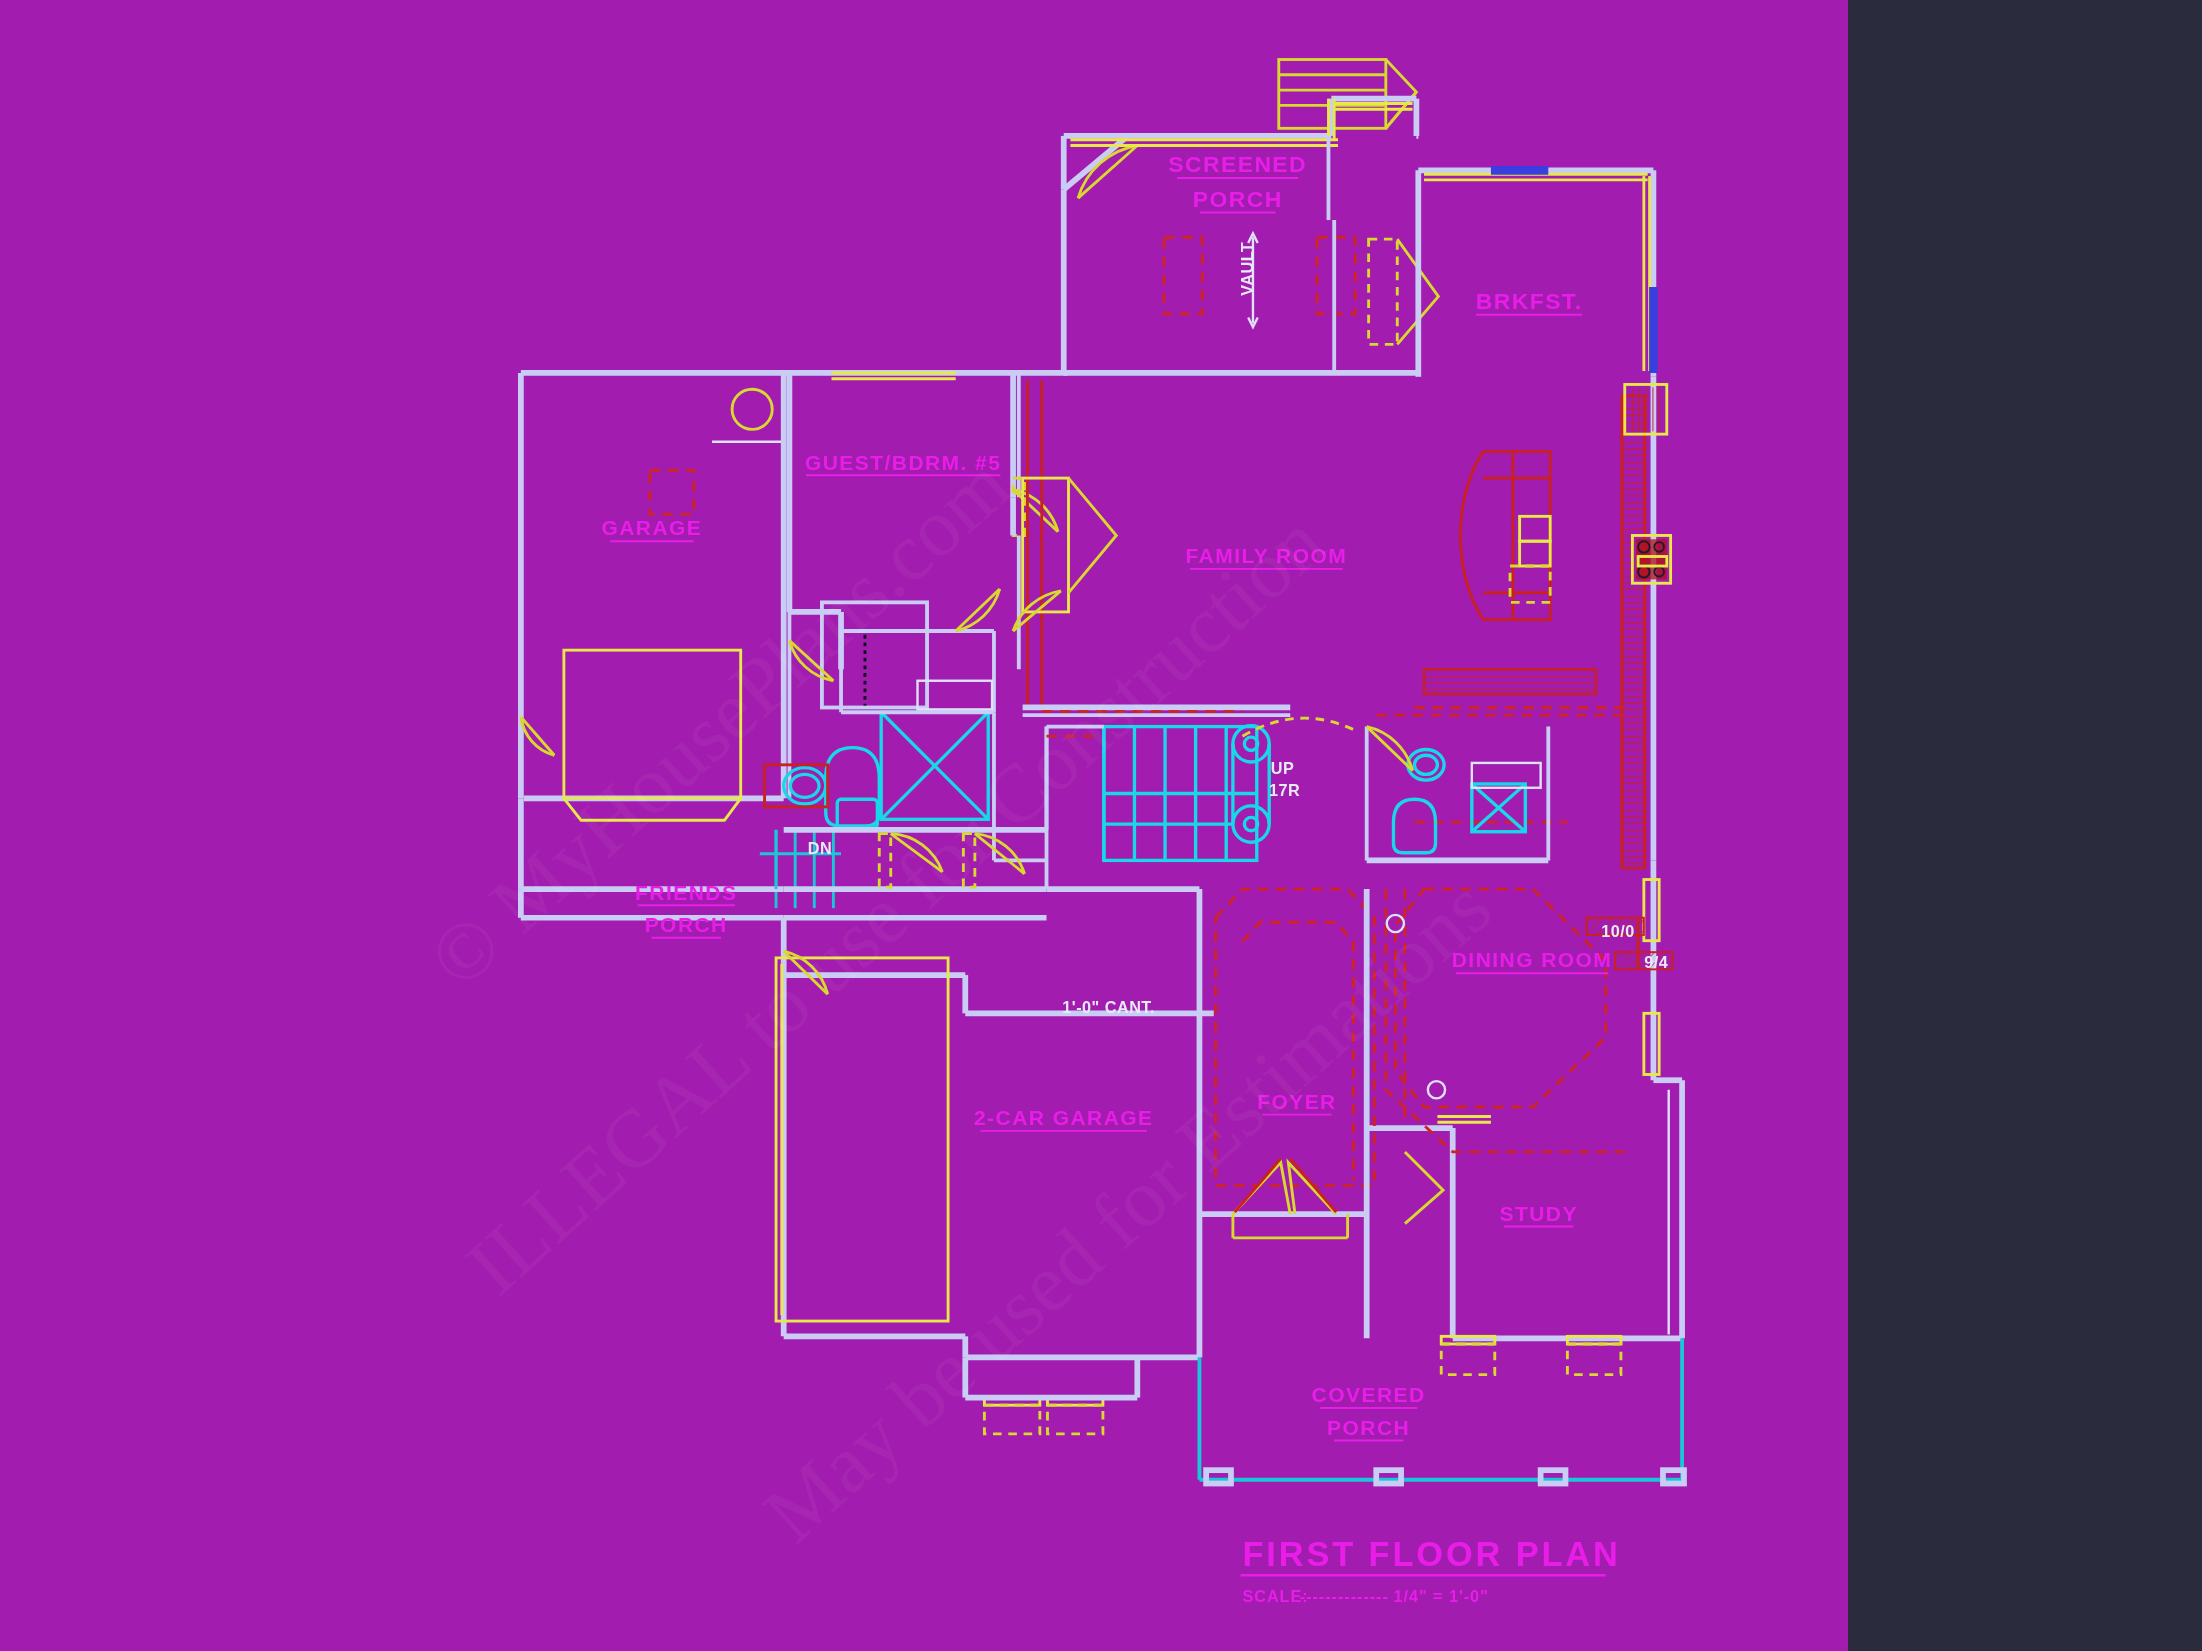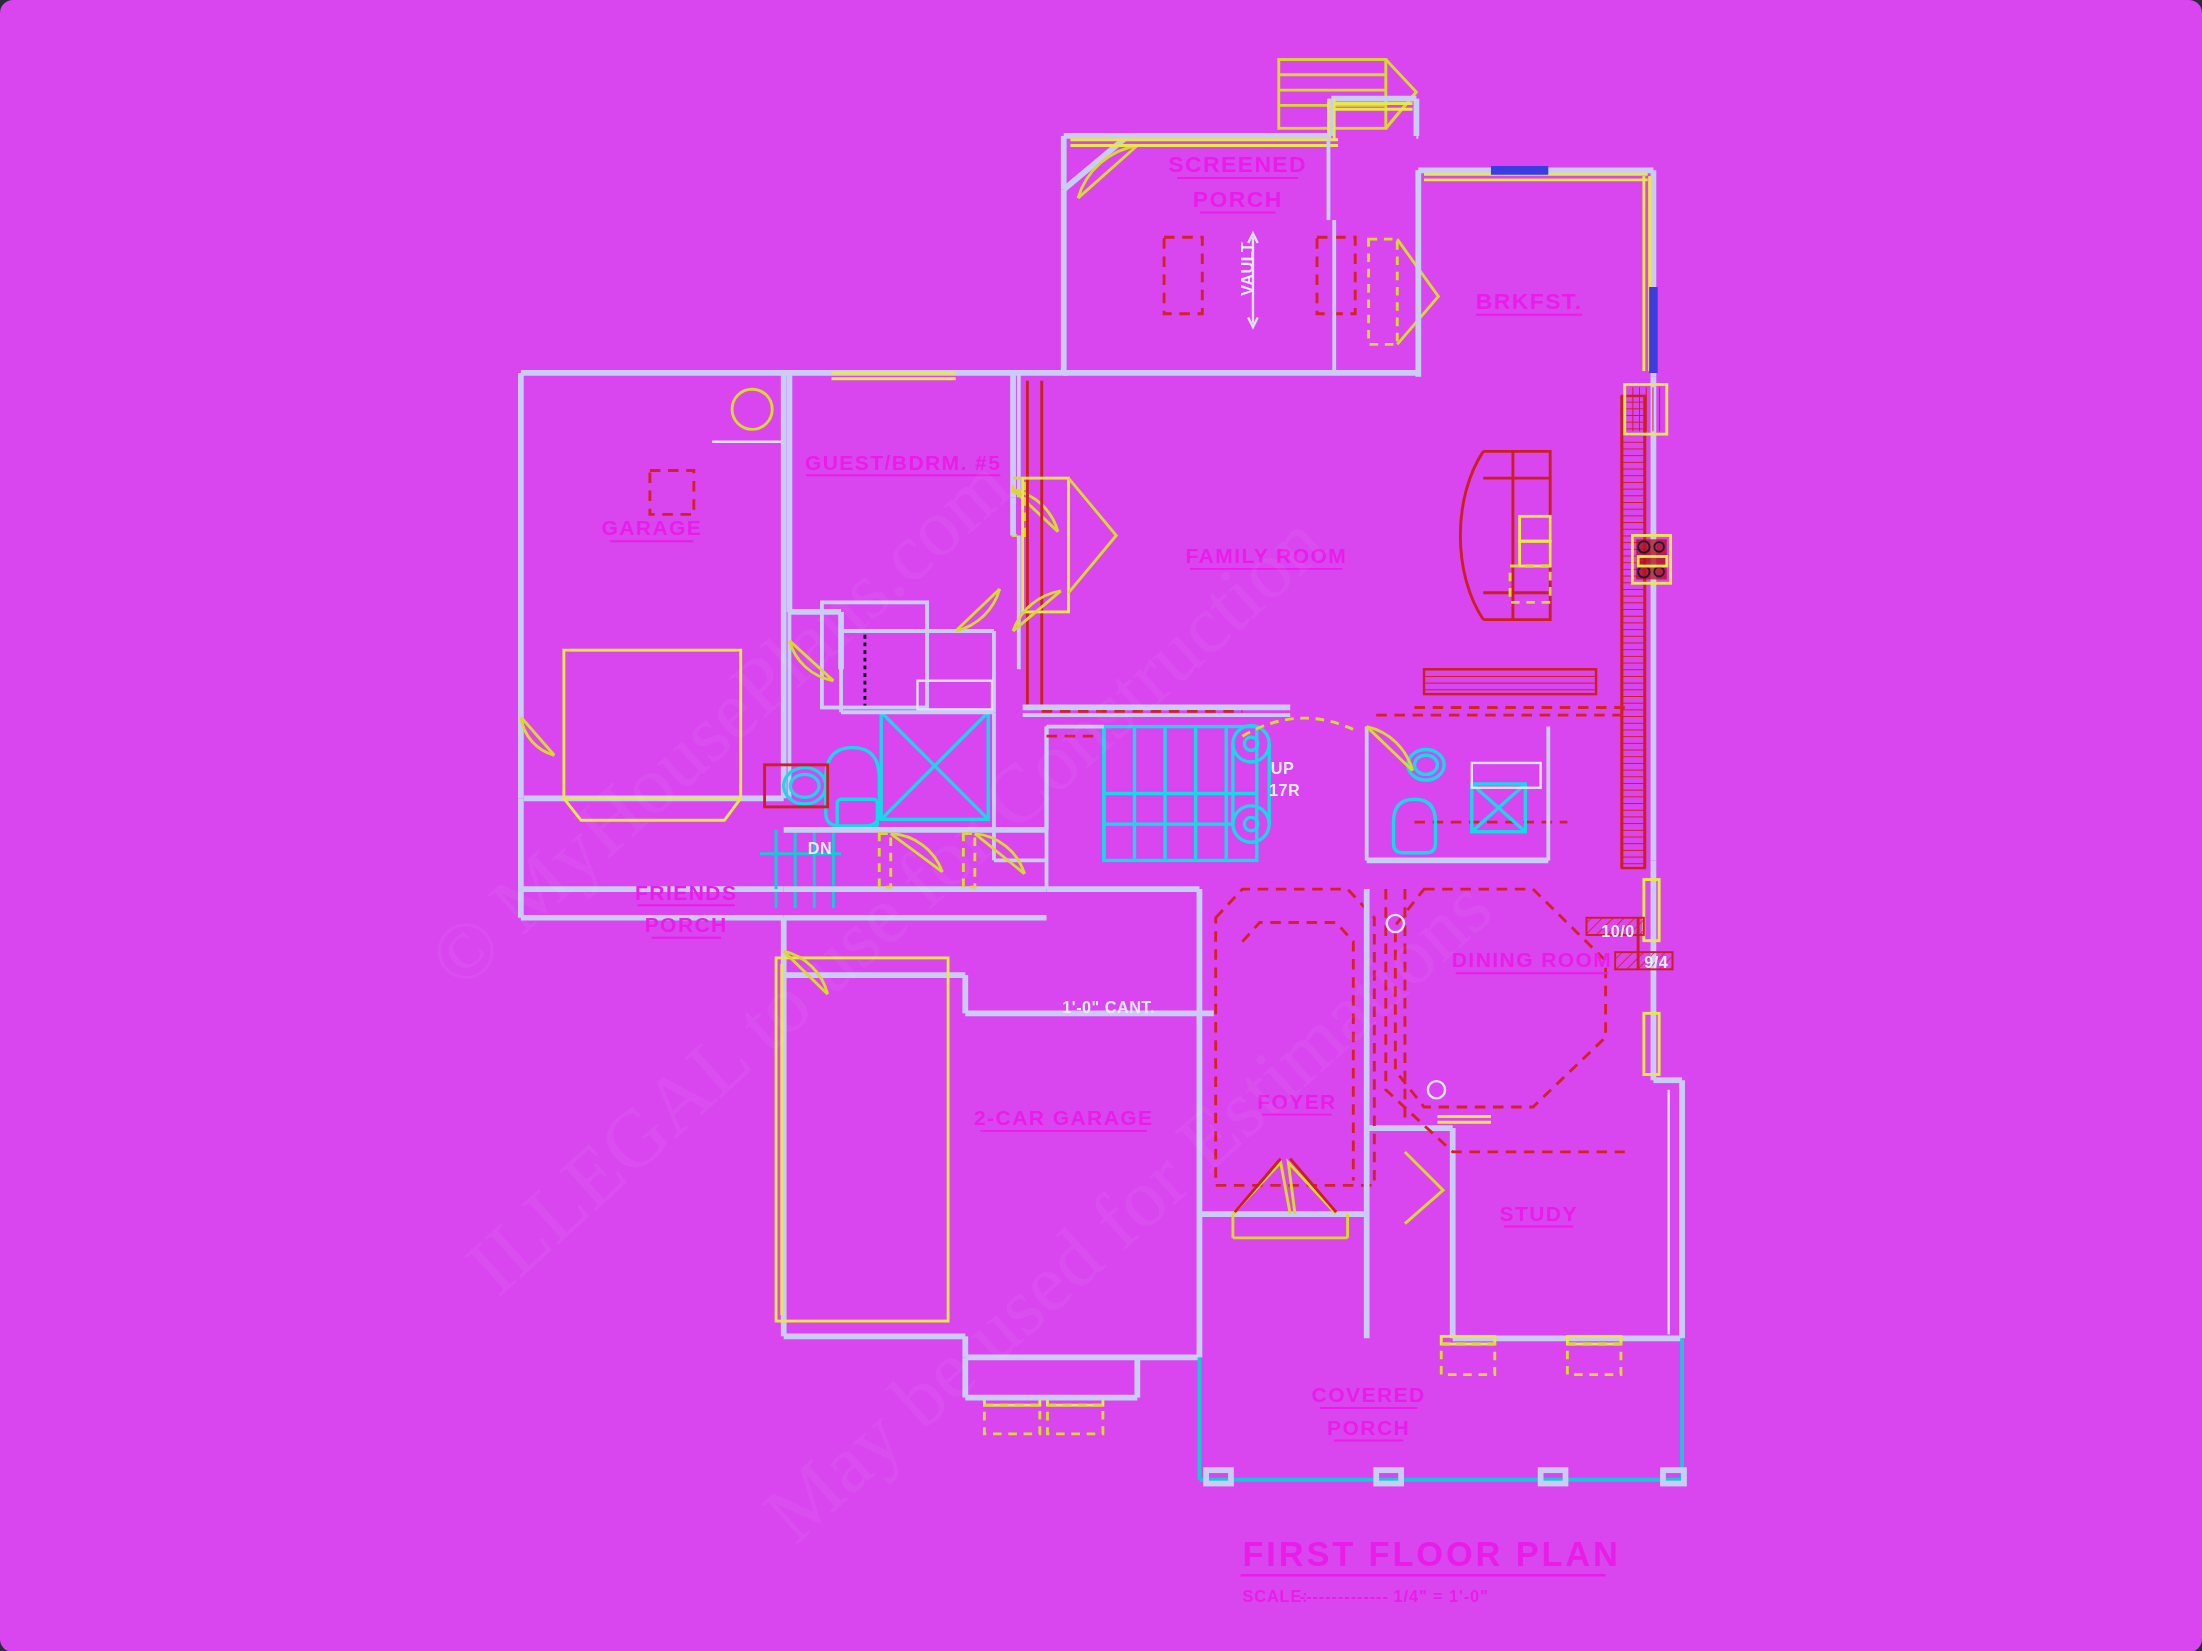--- a/index.html
+++ b/index.html
@@ -1,17 +1,17 @@
 <!DOCTYPE html>
 <html><head>
 <meta charset="utf-8">
 <style>
   html,body{margin:0;padding:0;background:#2a2b3d;}
   body{width:2202px;height:1652px;overflow:hidden;font-family:"Liberation Sans",sans-serif;}
-  #stage{position:relative;width:2202px;height:1652px;background:#d946ef;border-radius:13px;}
+  #stage{position:relative;width:1848px;height:1652px;background:#a21caf;}
   svg#plan{position:absolute;inset:0;width:2202px;height:1652px;display:block;}
 
   
   .wall{stroke:#c9cdf5;stroke-width:6;fill:none;}
   .wall-in{stroke:#3a3ee0;stroke-width:9;fill:none;}
   .wall-thin{stroke:#c9cdf5;stroke-width:4;fill:none;}
   .yel{stroke:#d8d830;stroke-width:3;fill:none;}
   .yel2{stroke:#e8e84a;stroke-width:3;fill:none;}
   .yel-d{stroke:#d8d830;stroke-width:3;fill:none;stroke-dasharray:9 7;}
   .red{stroke:#c92020;stroke-width:3;fill:none;}

